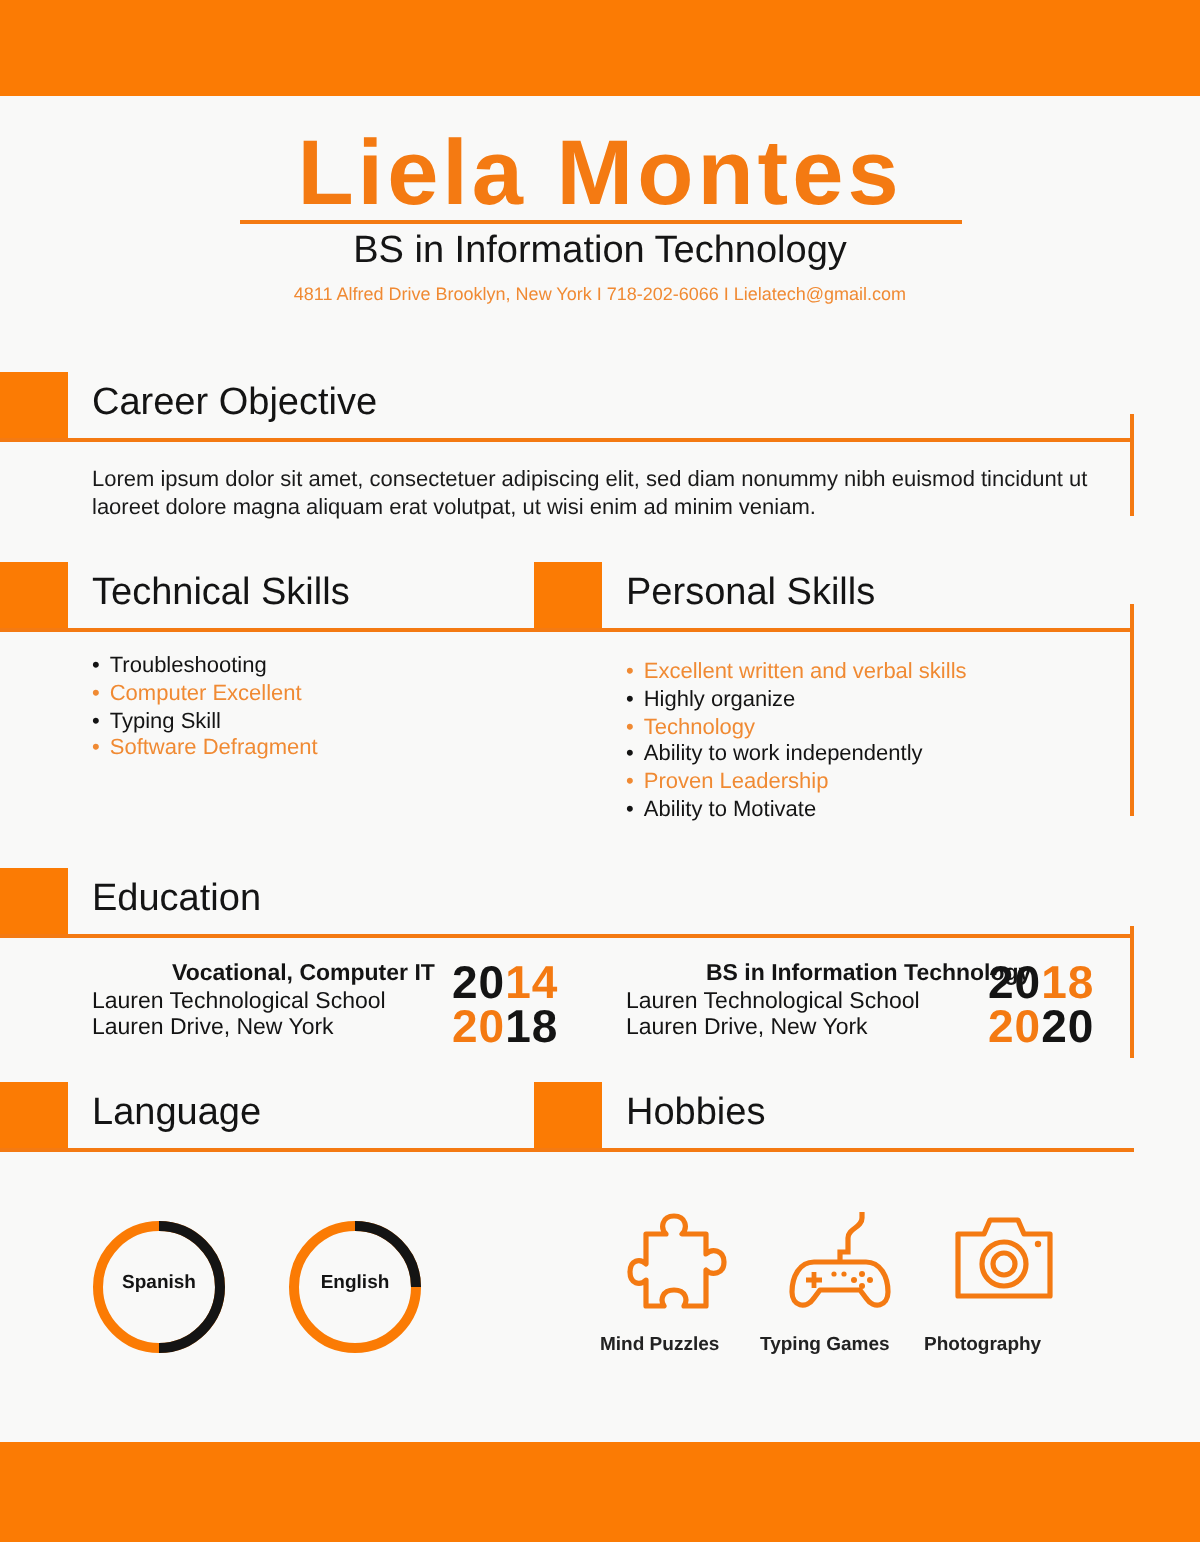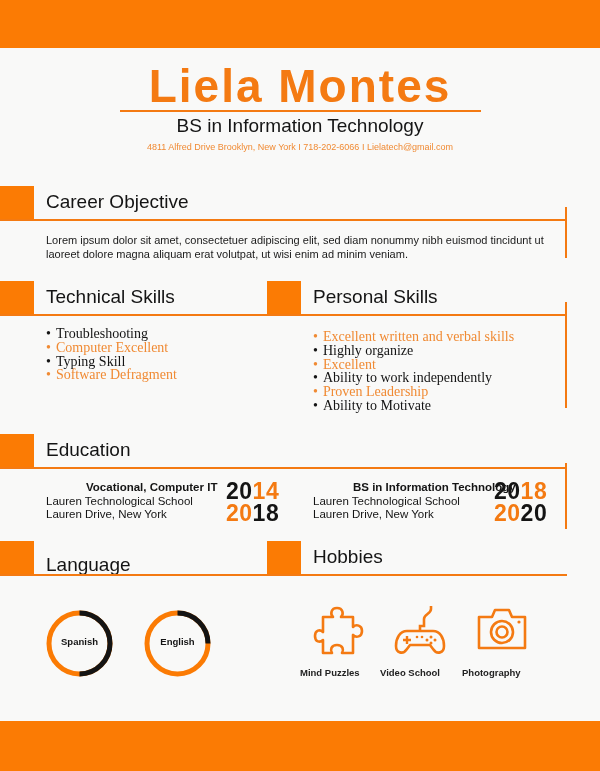--- a/index.html
+++ b/index.html
@@ -19,21 +19,21 @@
                font-size: 9px; color: #f08a33; line-height: 12px; }
 
     .sq { position: absolute; background: #fb7b04; width: 34px; height: 34px; }
     .hline { position: absolute; height: 2px; background: #f47a12; }
     .vline { position: absolute; width: 2px; background: #f47a12; }
 
     .sec-title { position: absolute; font-size: 19px; color: #141414; line-height: 24px; }
 
     .para { position: absolute; left: 46px; top: 233px; width: 500px; font-size: 11px; line-height: 14px; color: #1a1a1a; }
 
-    ul.list { position: absolute; list-style: none; font-size: 14px; line-height: 13.8px; font-family: Liberation Serif, serif; }
+    ul.list { position: absolute; list-style: none; font-size: 11px; line-height: 13.8px; }
     ul.list li::before { content: "\2022"; margin-right: 5px; }
     ul.list li.dark { color: #141414; }
     ul.list li.orange { color: #f08a33; }
 
     .edu { position: absolute; font-size: 11.5px; line-height: 13.5px; color: #141414; }
     .edu .deg { font-weight: bold; margin-left: 40px; }
     .years { position: absolute; font-size: 23px; font-weight: bold; line-height: 22px; letter-spacing: 0.5px; }
     .years .o { color: #f47a12; }
     .years .k { color: #141414; }
 
@@ -71,21 +71,21 @@
   <li class="orange">Software Defragment</li>
 </ul>
 
 <div class="sq" style="left:267px; top:281px;"></div>
 <div class="sec-title" style="left:313px; top:285px;">Personal Skills</div>
 <div class="hline" style="left:267px; top:314px; width:300px;"></div>
 <div class="vline" style="left:565px; top:302px; height:106px;"></div>
 <ul class="list" style="left:313px; top:330px;">
   <li class="orange">Excellent written and verbal skills</li>
   <li class="dark">Highly organize</li>
-  <li class="orange">Excellent</li>
+  <li class="orange">Technology</li>
   <li class="dark">Ability to work independently</li>
   <li class="orange">Proven Leadership</li>
   <li class="dark">Ability to Motivate</li>
 </ul>
 
 <div class="sq" style="left:0; top:434px;"></div>
 <div class="sec-title" style="left:46px; top:438px;">Education</div>
 <div class="hline" style="left:0; top:467px; width:566px;"></div>
 <div class="vline" style="left:565px; top:463px; height:66px;"></div>
 
@@ -103,21 +103,21 @@
   <div class="deg">BS in Information Technology</div>
   <div>Lauren Technological School</div>
   <div>Lauren Drive, New York</div>
 </div>
 <div class="years" style="left:494px; top:480px;">
   <div><span class="k">20</span><span class="o">18</span></div>
   <div><span class="o">20</span><span class="k">20</span></div>
 </div>
 
 <div class="sq" style="left:0; top:541px;"></div>
-<div class="sec-title" style="left:46px; top:545px;margin-top:8px;">Language</div>
+<div class="sec-title" style="left:46px; top:545px;">Language</div>
 <div class="hline" style="left:0; top:574px; width:267px;"></div>
 
 <div class="ring" style="left:46px; top:610px;">
   <svg width="67" height="67" viewBox="0 0 67 67">
     <circle cx="33.5" cy="33.5" r="30.5" fill="none" stroke="#fb7b04" stroke-width="5"></circle>
     <path d="M33.5 3 A30.5 30.5 0 0 1 33.5 64" fill="none" stroke="#141414" stroke-width="5"></path>
   </svg>
   <div class="ring-label">Spanish</div>
 </div>
 <div class="ring" style="left:144px; top:610px;">
@@ -144,21 +144,21 @@
     <path d="M27 26 V21 H31 V14 C31 9 38 9 38 4 V1" fill="none" stroke="#f47a12" stroke-width="2.6"></path>
     <path d="M14 26 H40 C47 26 51 33 51 41 C51 48 44 50 40 44 L37 40 H17 L14 44 C10 50 3 48 3 41 C3 33 7 26 14 26 Z" fill="none" stroke="#f47a12" stroke-width="2.6" stroke-linejoin="round"></path>
     <path d="M10 35 H18 M14 31 V39" stroke="#f47a12" stroke-width="2.4"></path>
     <circle cx="24" cy="32" r="1.3" fill="#f47a12"></circle>
     <circle cx="29" cy="32" r="1.3" fill="#f47a12"></circle>
     <circle cx="38" cy="32" r="1.5" fill="#f47a12"></circle>
     <circle cx="42" cy="35" r="1.5" fill="#f47a12"></circle>
     <circle cx="38" cy="38" r="1.5" fill="#f47a12"></circle>
     <circle cx="34" cy="35" r="1.5" fill="#f47a12"></circle>
   </svg>
-  <span class="hobby-label">Video School</span>
+  <span class="hobby-label">Typing Games</span>
 </div>
 
 <div class="hobby" style="left:462px; top:605px;">
   <svg width="54" height="52" viewBox="0 0 54 52">
     <path d="M4 12 H17 L20 5 H34 L37 12 H50 V43 H4 Z" fill="none" stroke="#f47a12" stroke-width="2.6" stroke-linejoin="round"></path>
     <circle cx="27" cy="27" r="11" fill="none" stroke="#f47a12" stroke-width="2.6"></circle>
     <circle cx="27" cy="27" r="5.5" fill="none" stroke="#f47a12" stroke-width="2.6"></circle>
     <circle cx="44" cy="17" r="1.6" fill="#f47a12"></circle>
   </svg>
   <span class="hobby-label">Photography</span>

